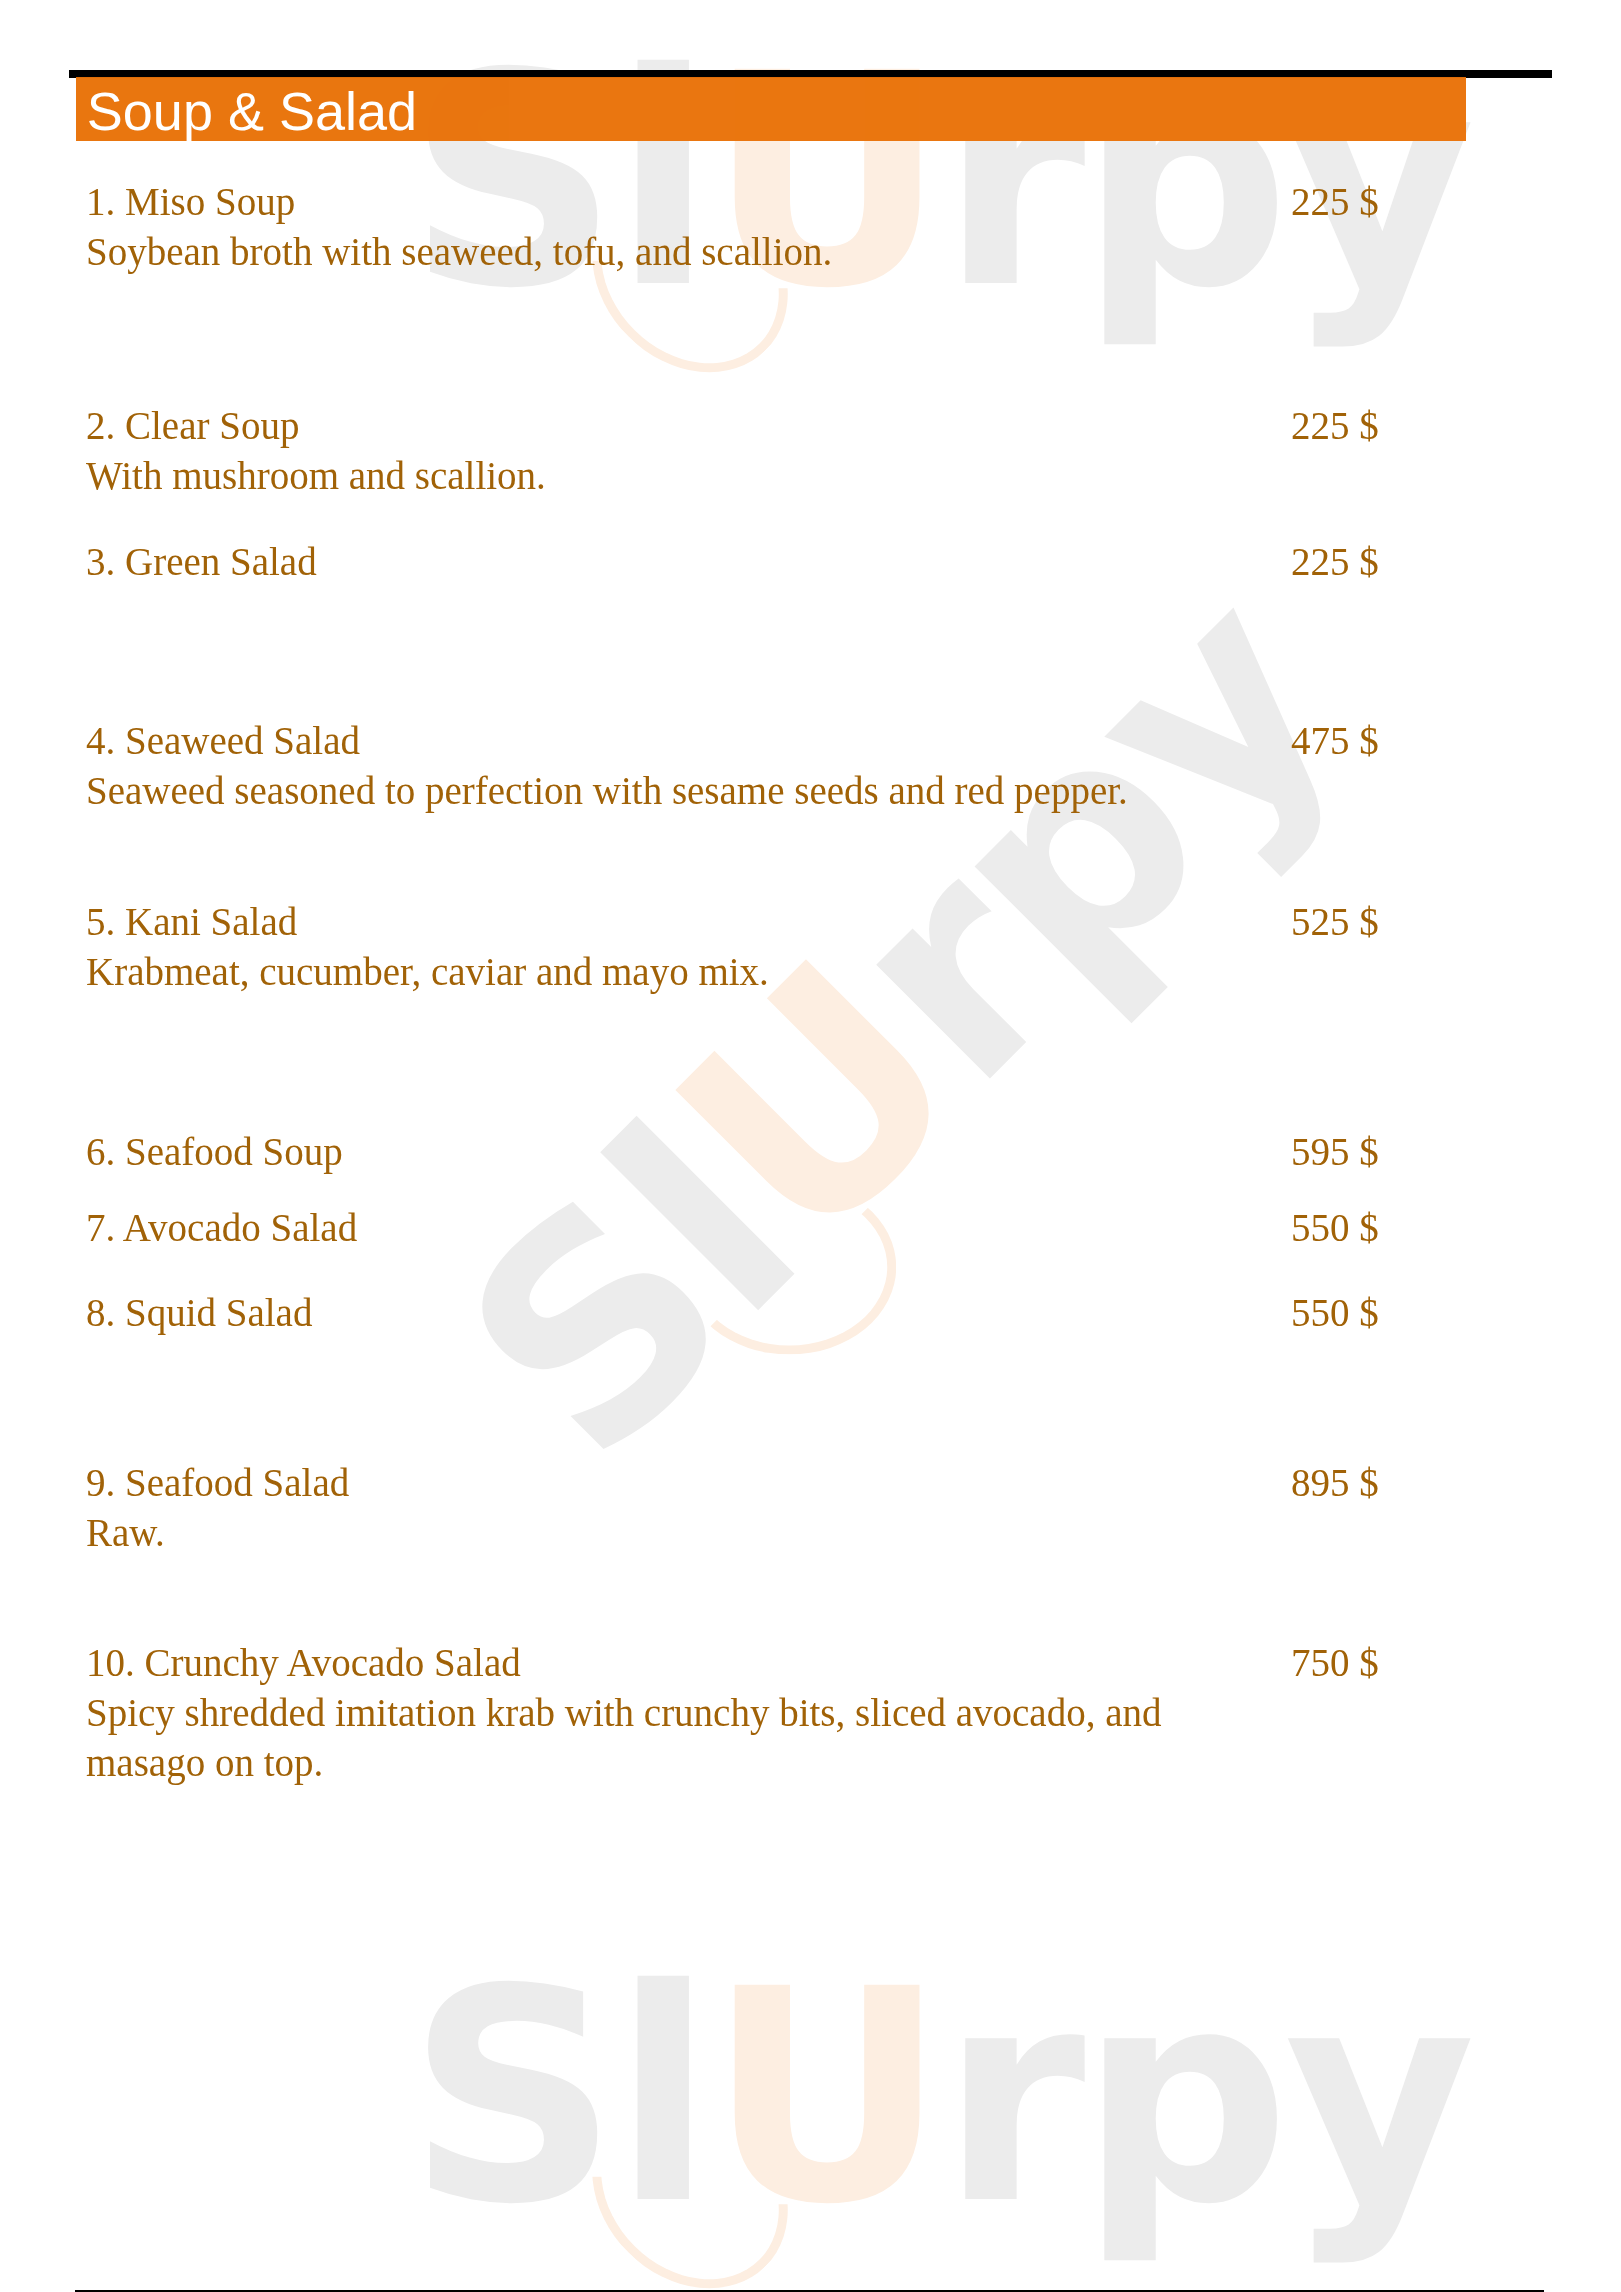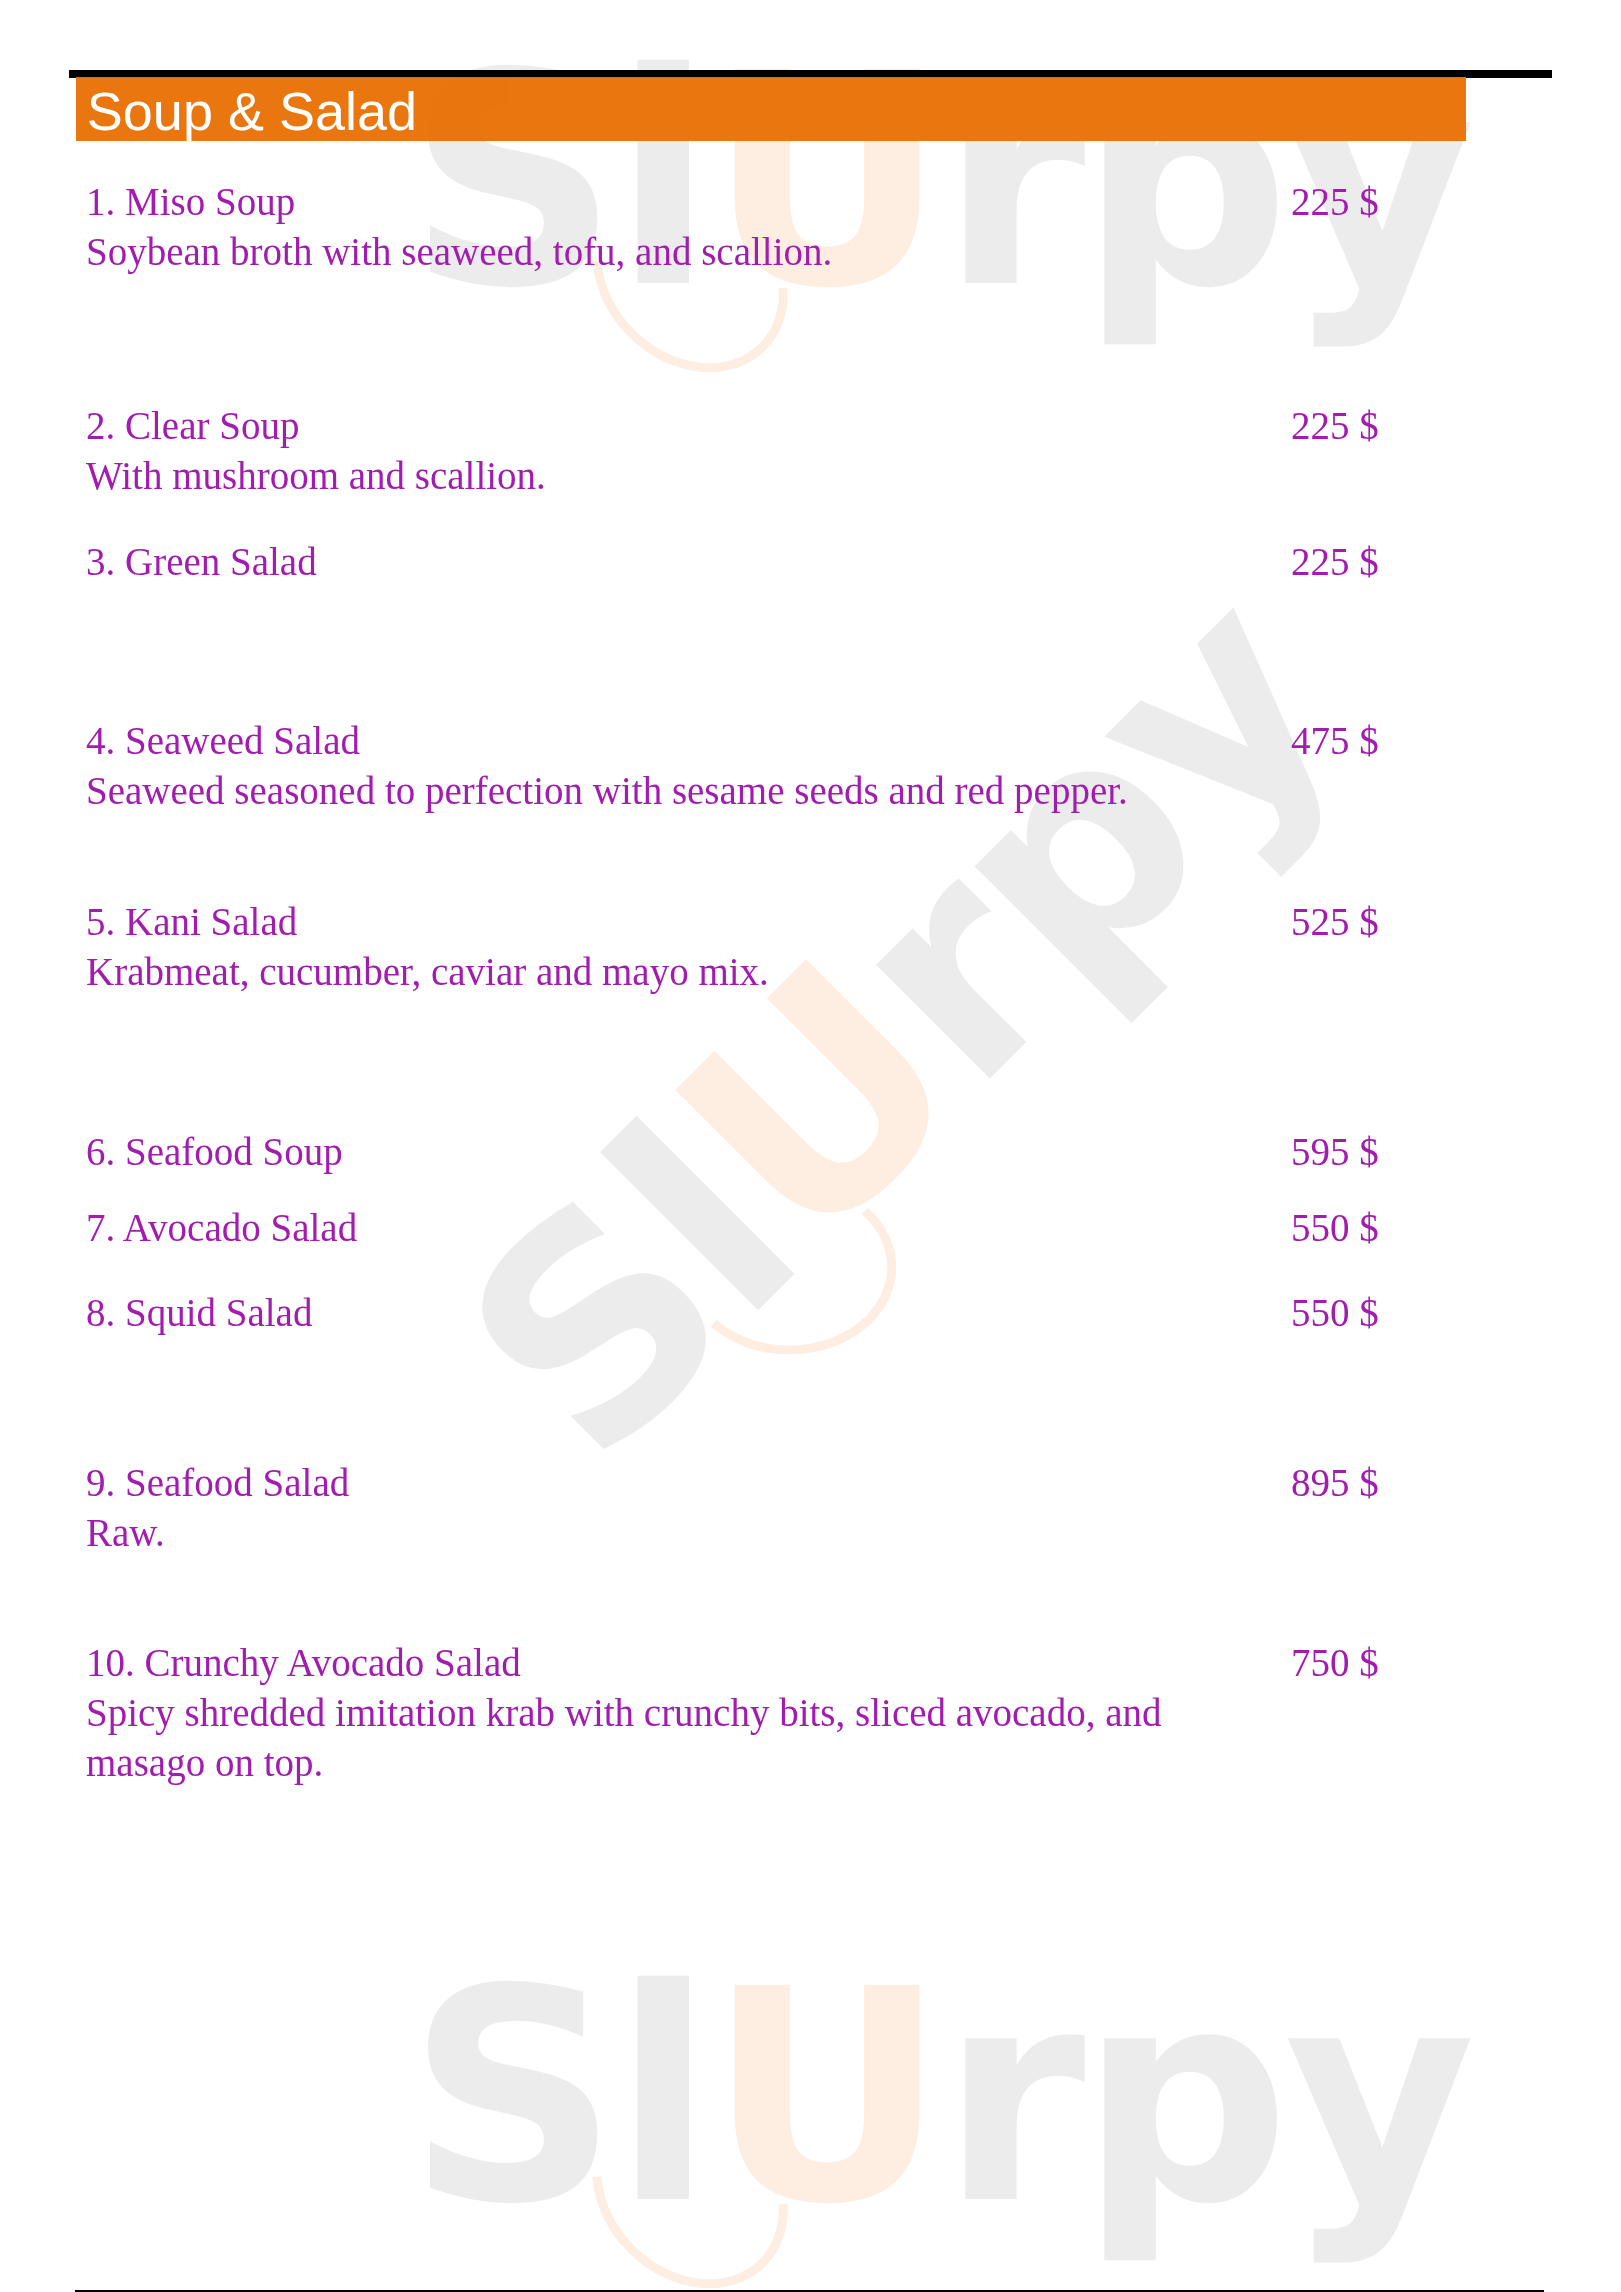--- a/index.html
+++ b/index.html
@@ -5,21 +5,21 @@
   html, body { margin:0; padding:0; }
   body { width:1621px; height:2293px; background:#ffffff; position:relative; overflow:hidden; }
   .wm { position:absolute; pointer-events:none; }
   .wm-text { font-family:"DejaVu Sans", sans-serif; font-weight:bold; white-space:nowrap; letter-spacing:-5.9px; }
   .wm-gray { color:#ececec; }
   .wm-orange { color:#fdeee1; }
   .wm-smile { position:absolute; border:9.8px solid #fdeee1; border-top-color:transparent; border-left-color:transparent; border-radius:50%; }
   .top-rule { position:absolute; left:69px; top:70px; width:1483px; height:7.8px; background:#000; }
   .header { position:absolute; left:76px; top:77px; width:1390px; height:64px; background:#e97208; opacity:0.97; }
   .header-title { position:absolute; left:10.8px; top:0; line-height:68px; font-family:"Liberation Sans", sans-serif; font-size:54px; color:#ffffff; }
-  .item { position:absolute; left:86px; width:1323px; font-family:"Liberation Serif", serif; font-size:39px; line-height:50px; color:#a21caf; }
+  .item { position:absolute; left:86px; width:1323px; font-family:"Liberation Serif", serif; font-size:39px; line-height:50px; color:#a16207; }
   .item-name { display:block; }
   .item-desc { display:block; width:1147px; }
   .item-price { position:absolute; left:1205px; top:0; white-space:nowrap; }
   .bottom-rule { position:absolute; left:75px; top:2290px; width:1469px; height:2.9px; background:#000; }
 </style>
 </head>
 <body>
 
 <div class="wm" style="left:407px; top:19.6px; width:833px; height:353px;">
   <div class="wm-text" style="font-size:294px; line-height:323px;">

